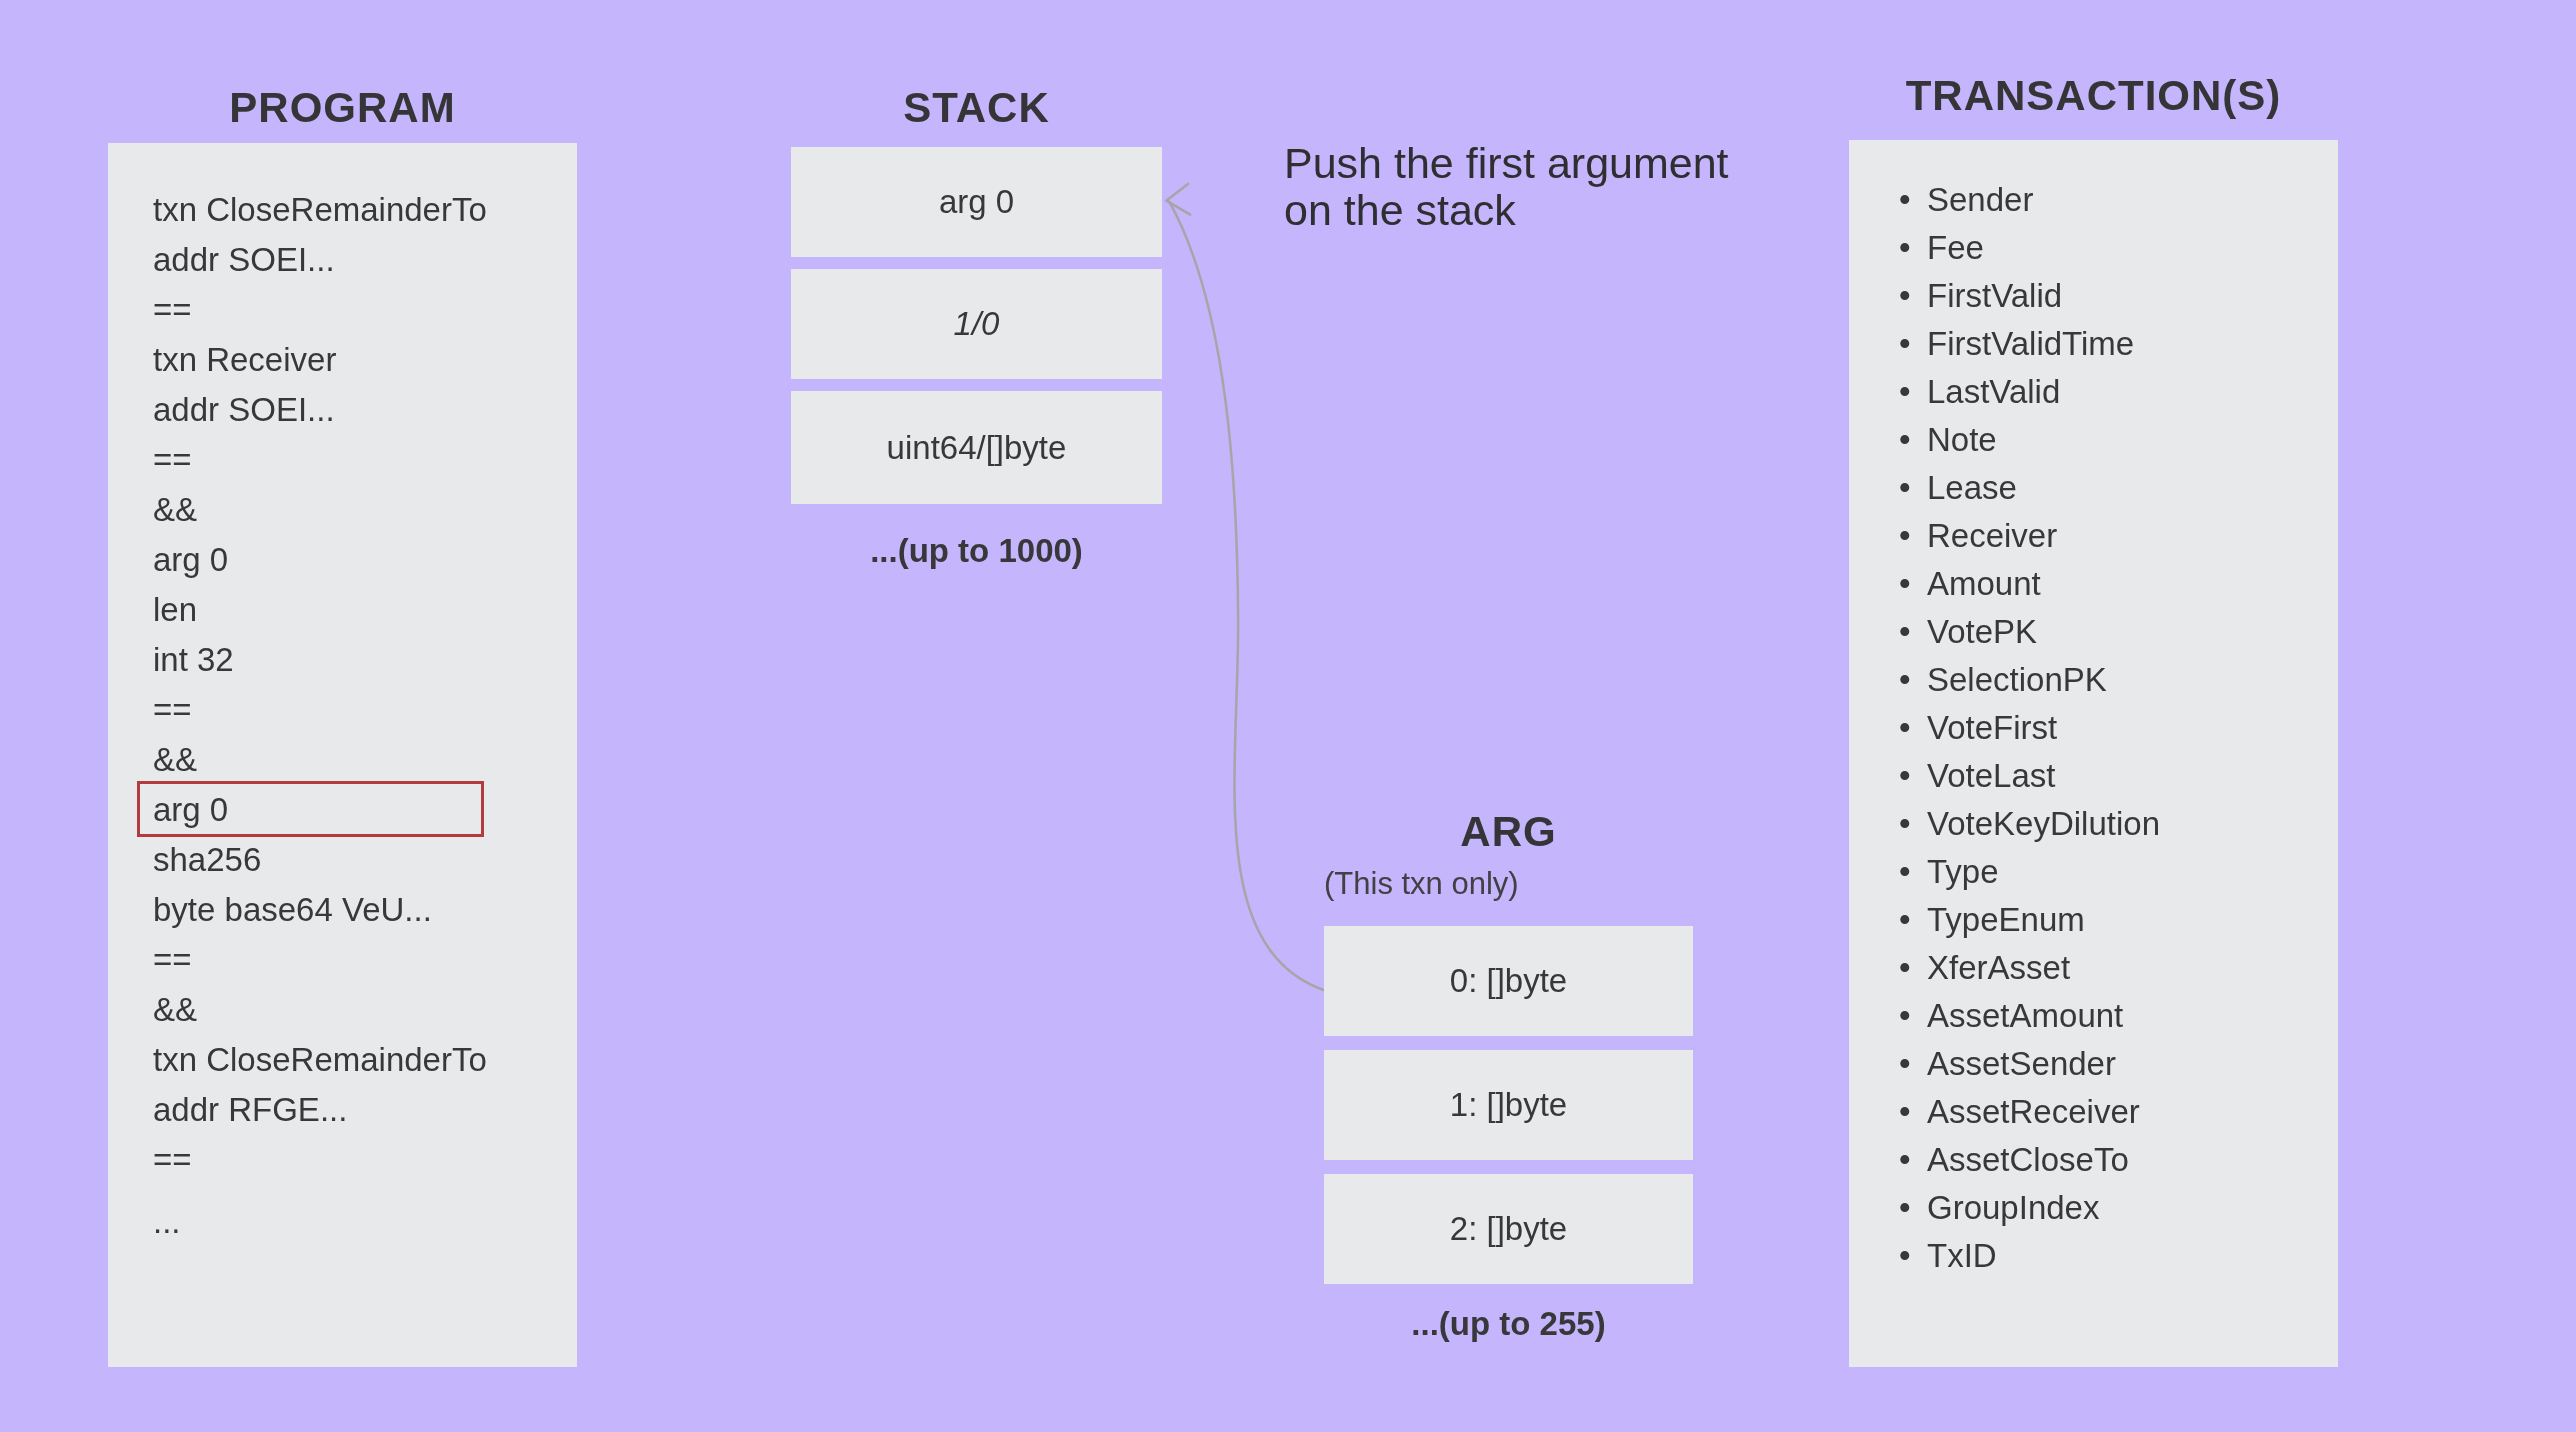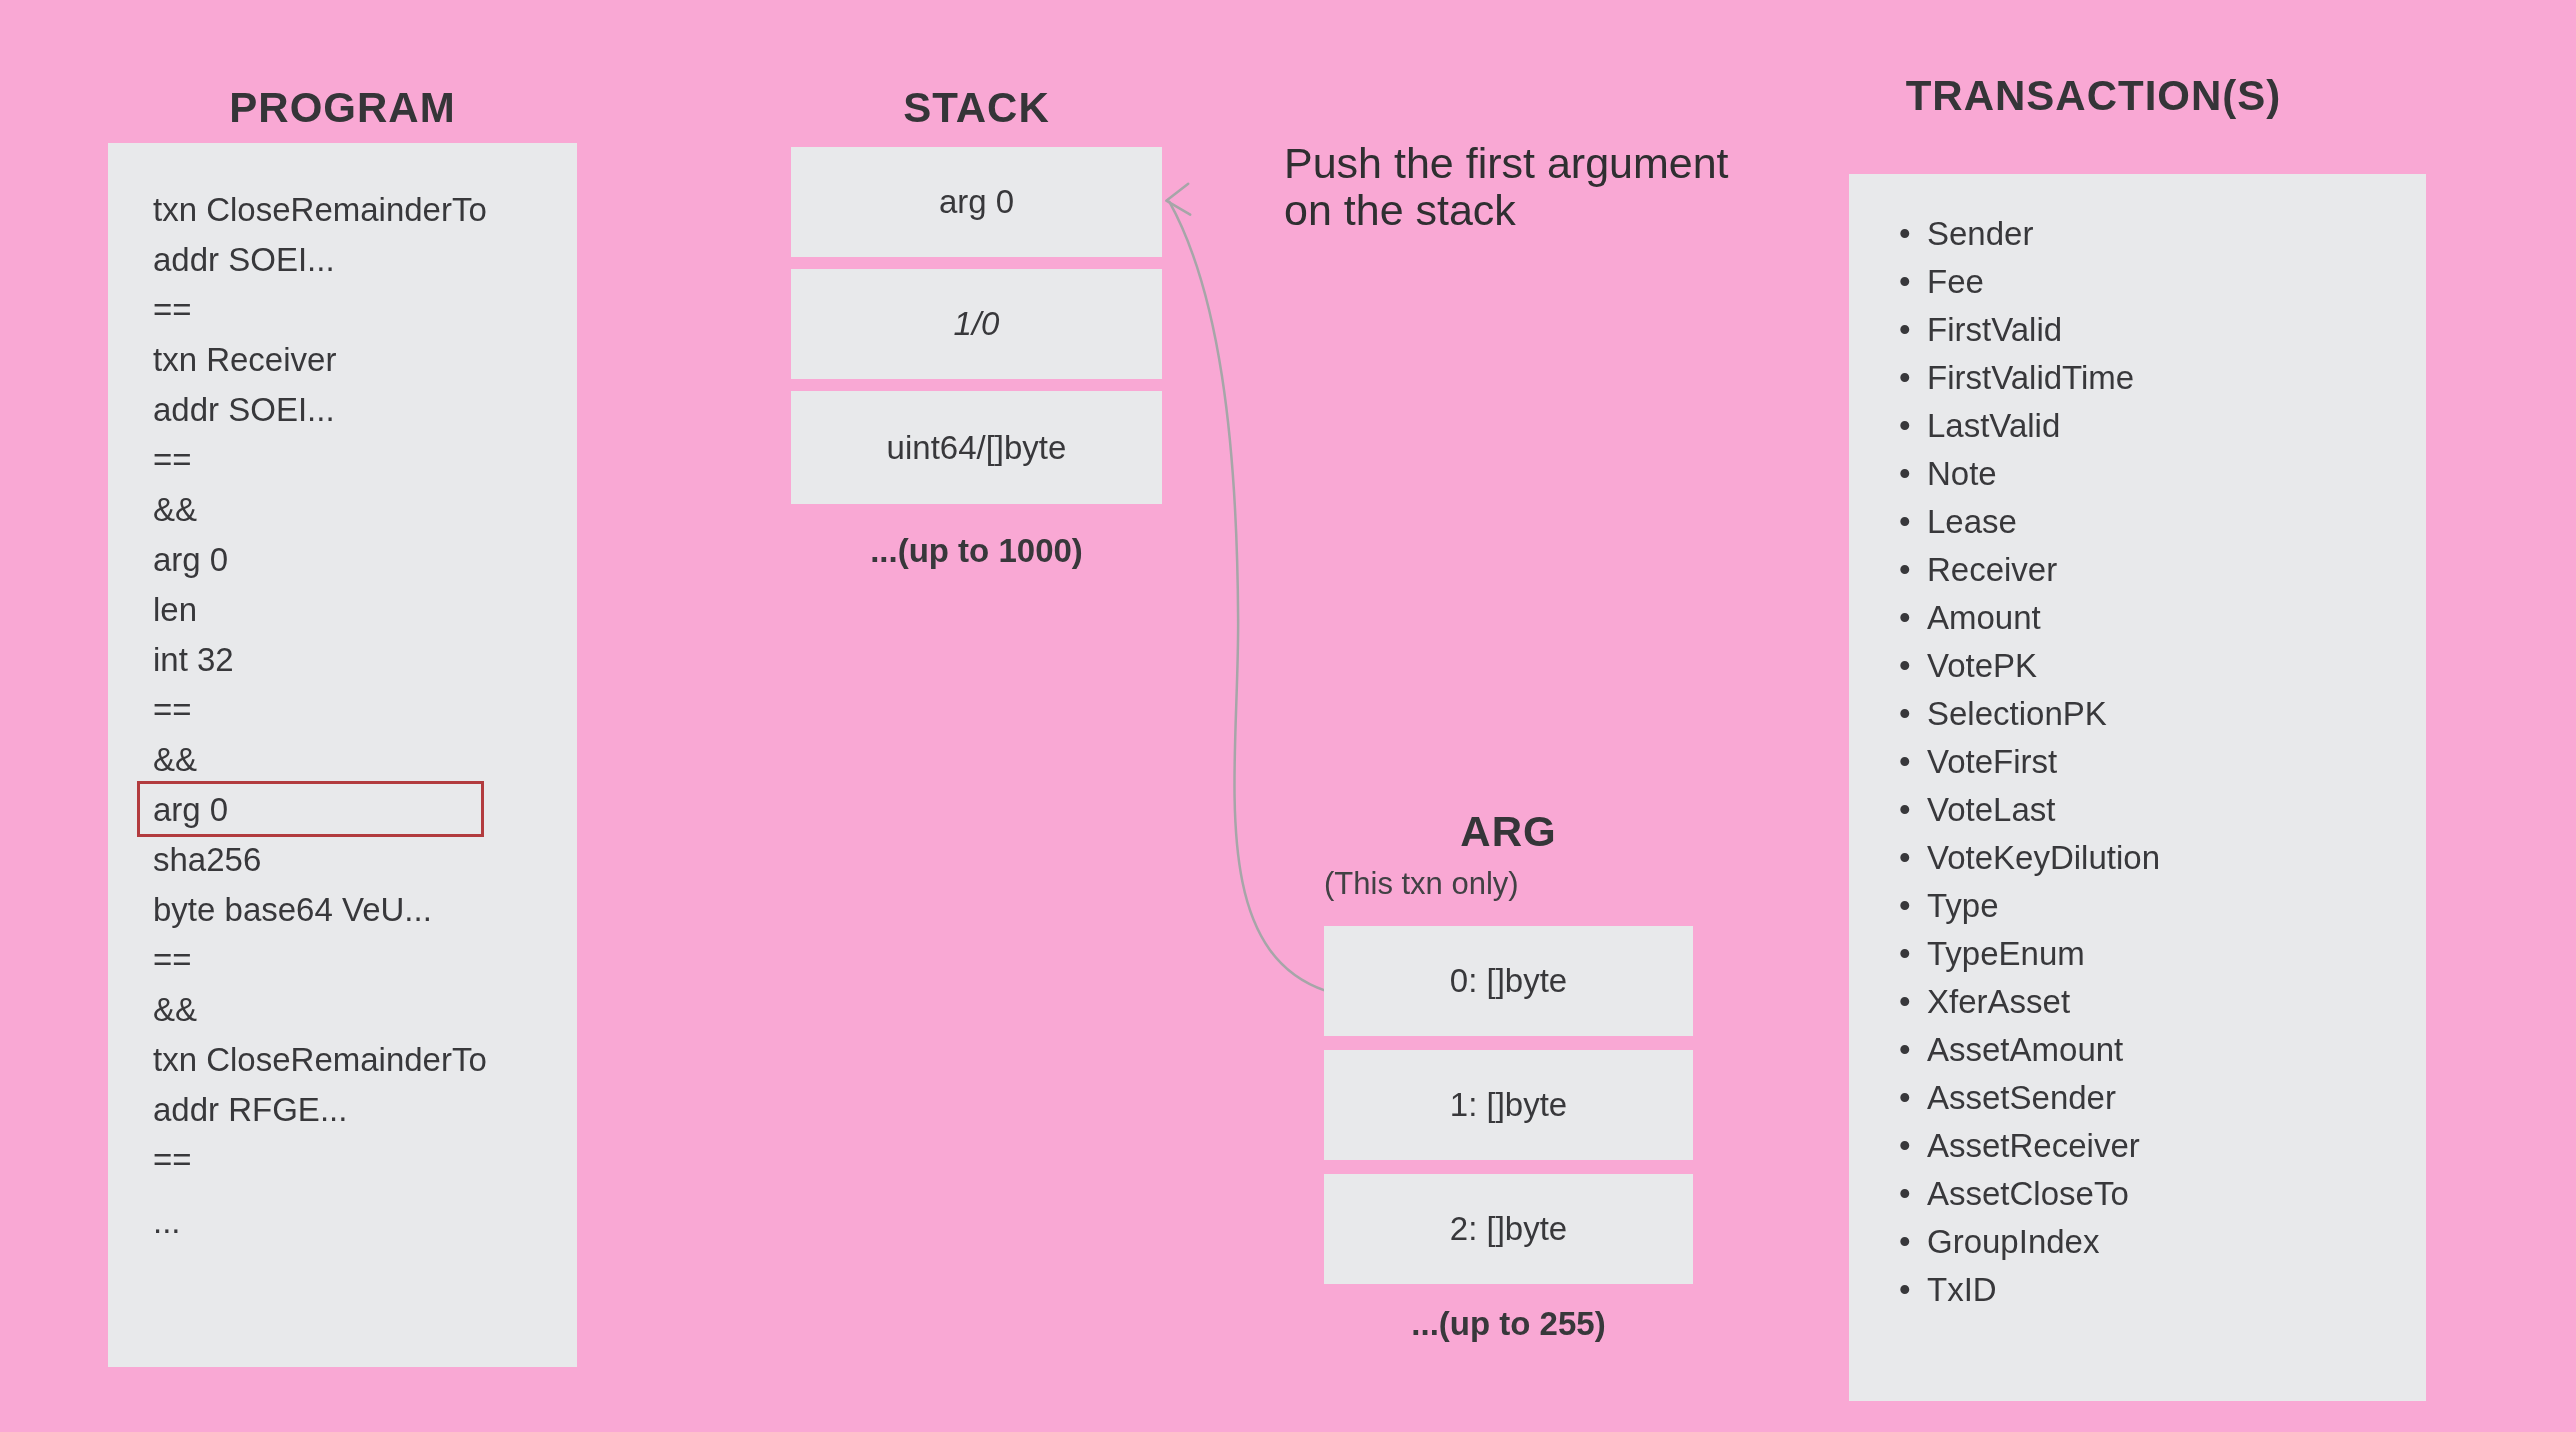--- a/index.html
+++ b/index.html
@@ -5,21 +5,21 @@
   :root{
     --box:#e8e9eb;
     --ink:#38383b;
     --title:#353538;
     --red:#b23b3e;
     --arrow:#a6a6a8;
   }
   *{margin:0;padding:0;box-sizing:border-box;}
   html,body{background:#fff;}
   body{font-family:"Liberation Sans", sans-serif;color:var(--ink);}
-  .canvas{position:relative;width:2576px;height:1433px;background:#f9a8d4;overflow:hidden;}
+  .canvas{position:relative;width:2576px;height:1433px;background:#c4b5fd;overflow:hidden;}
 
   .col-title{
     position:absolute;
     font-size:42px;font-weight:bold;letter-spacing:1px;
     color:var(--title);text-align:center;white-space:nowrap;
   }
   .gray-box{position:absolute;background:var(--box);}
 
   
   #program-title{left:108px;top:84px;width:469px;}
@@ -70,21 +70,21 @@
   #arg-slot-0{top:926px;}
   #arg-slot-1{top:1050px;}
   #arg-slot-2{top:1174px;}
   #arg-more{
     position:absolute;left:1324px;top:1305px;width:369px;
     text-align:center;font-size:33px;font-weight:bold;color:var(--ink);
   }
 
   
   #txn-title{left:1849px;top:72px;width:489px;}
-  #txn-box{left:1849px;top:140px;width:577px;height:1227px;margin-top:34px;}
+  #txn-box{left:1849px;top:140px;width:489px;height:1227px;}
   #txn-list{
     list-style:none;
     padding:36px 0 0 50px;
     font-size:33px;line-height:48px;color:var(--ink);
   }
   .txn-item{white-space:nowrap;}
   .txn-item .bullet{display:inline-block;width:28px;}
 
   
   #arrow-layer{position:absolute;left:0;top:0;pointer-events:none;}

